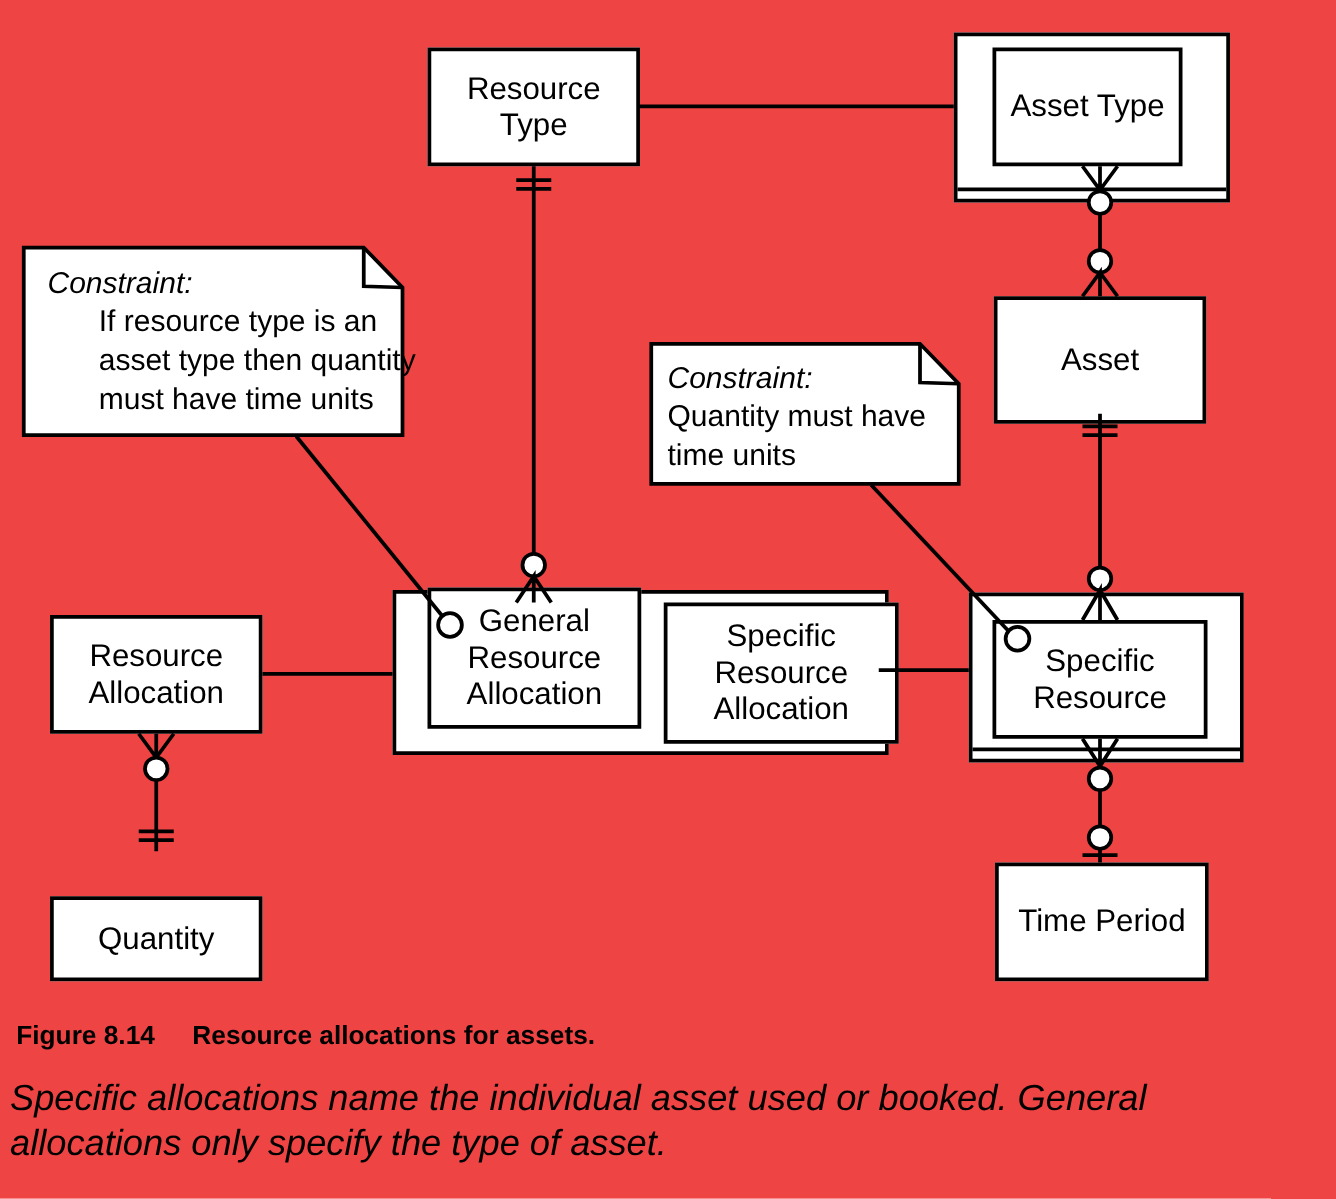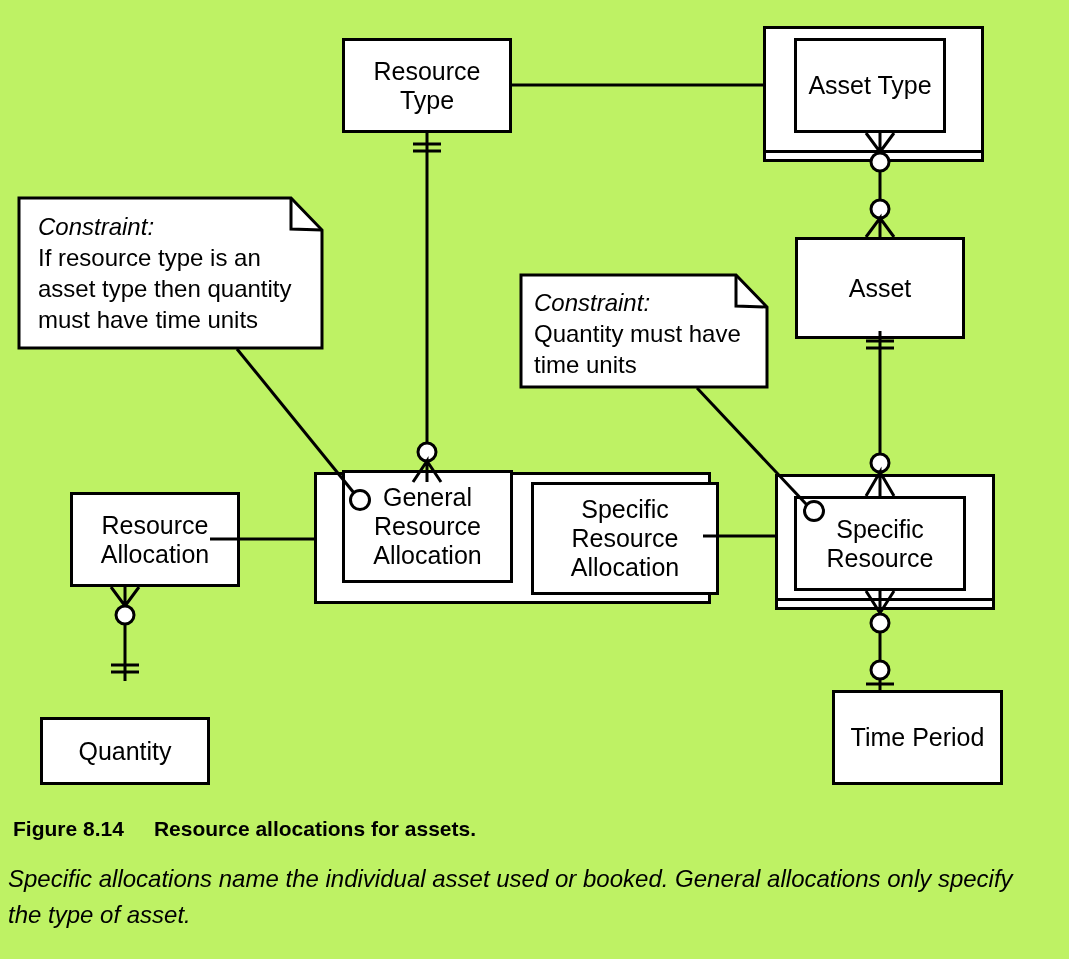--- a/index.html
+++ b/index.html
@@ -1,17 +1,17 @@
 <!DOCTYPE html>
 <html><head>
 <meta charset="utf-8">
 <style>
   html,body{margin:0;padding:0;background:#fff;}
   .canvas{
-    position:relative;width:1069px;height:959px;background:#bef264;
+    position:relative;width:1069px;height:959px;background:#ef4444;
     font-family:"Liberation Sans",sans-serif;color:#000;overflow:hidden;
   }
   .box{
     position:absolute;background:#fff;border:3px solid #000;box-sizing:border-box;
     display:flex;align-items:center;justify-content:center;text-align:center;z-index:1;
   }
   .frame{position:absolute;background:#fff;border:3px solid #000;box-sizing:border-box;z-index:1;}
   .partition-line{position:absolute;left:0;right:0;bottom:6px;border-top:3px solid #000;height:0;}
   .lbl{font-size:25px;line-height:29px;}
   .wrap115{display:inline-block;width:115px;}
@@ -19,21 +19,21 @@
   .wrap130{display:inline-block;width:130px;}
   .wrap135{display:inline-block;width:135px;}
   .overlay{position:absolute;left:0;top:0;z-index:2;}
   .overlay *{stroke:#000;stroke-width:3;fill:none;}
   .overlay circle{fill:#fff;}
   .overlay .paper{fill:#fff;}
   .note-text{position:absolute;z-index:3;font-size:24px;line-height:31px;text-align:left;}
   .note-title{font-style:italic;}
   .caption{position:absolute;left:13px;top:817px;font-size:21px;font-weight:bold;z-index:1;white-space:nowrap;}
   .caption .cap-label{margin-right:30px;}
-  .subcaption{position:absolute;left:8px;top:861px;width:1015px;font-size:24px;line-height:36px;font-style:italic;z-index:1;}
+  .subcaption{position:absolute;left:8px;top:861px;width:1015px;font-size:29px;line-height:36px;font-style:italic;z-index:1;}
 </style>
 </head>
 <body>
 
 <div class="canvas">
 
   <div class="box" style="left:342px;top:38px;width:170px;height:95px;">
     <span class="lbl wrap115">Resource Type</span>
   </div>
 
@@ -49,36 +49,36 @@
   </div>
 
   <div class="frame" style="left:314px;top:472px;width:397px;height:132px;"></div>
   <div class="box" style="left:342px;top:470px;width:171px;height:113px;">
     <span class="lbl wrap135">General Resource Allocation</span>
   </div>
   <div class="box" style="left:531px;top:482px;width:188px;height:113px;">
     <span class="lbl wrap135">Specific Resource Allocation</span>
   </div>
 
-  <div class="box" style="left:40px;top:492px;width:170px;height:95px;margin-left:30px;">
+  <div class="box" style="left:40px;top:492px;width:170px;height:95px;">
     <span class="lbl wrap130">Resource Allocation</span>
   </div>
 
   <div class="box" style="left:40px;top:717px;width:170px;height:68px;">
     <span class="lbl">Quantity</span>
   </div>
 
   <div class="frame" style="left:775px;top:474px;width:220px;height:136px;">
     <div class="partition-line"></div>
   </div>
   <div class="box" style="left:794px;top:496px;width:172px;height:95px;">
     <span class="lbl wrap120">Specific Resource</span>
   </div>
 
-  <div class="box" style="left:796px;top:690px;width:171px;height:95px;margin-left:36px;">
+  <div class="box" style="left:796px;top:690px;width:171px;height:95px;">
     <span class="lbl">Time Period</span>
   </div>
 
   <svg class="overlay" width="1069" height="959" viewBox="0 0 1069 959">
 
     <g>
       <line x1="512" y1="85" x2="763" y2="85"></line>
     </g>
 
     <g>
@@ -140,21 +140,21 @@
     <g>
       <path class="paper" d="M736 275 L521 275 L521 387 L767 387 L767 307 Z"></path>
       <path d="M736 275 L736 306 L767 307"></path>
       <line x1="697" y1="388" x2="807" y2="505"></line>
       <circle cx="814" cy="511" r="9.5"></circle>
     </g>
   </svg>
 
   <div class="note-text" style="left:38px;top:211px;width:272px;">
     <div class="note-title">Constraint:</div>
-    <div class="note-body" style="width:272px;">If resource type is an asset type then quantity must have time units</div>
+    <div class="note-body" style="width:272px;margin-left:41px;">If resource type is an asset type then quantity must have time units</div>
   </div>
 
   <div class="note-text" style="left:534px;top:287px;width:220px;">
     <div class="note-title">Constraint:</div>
     <div class="note-body" style="width:212px;">Quantity must have time units</div>
   </div>
 
   <div class="caption">
     <span class="cap-label">Figure 8.14</span><span class="cap-title">Resource allocations for assets.</span>
   </div>

